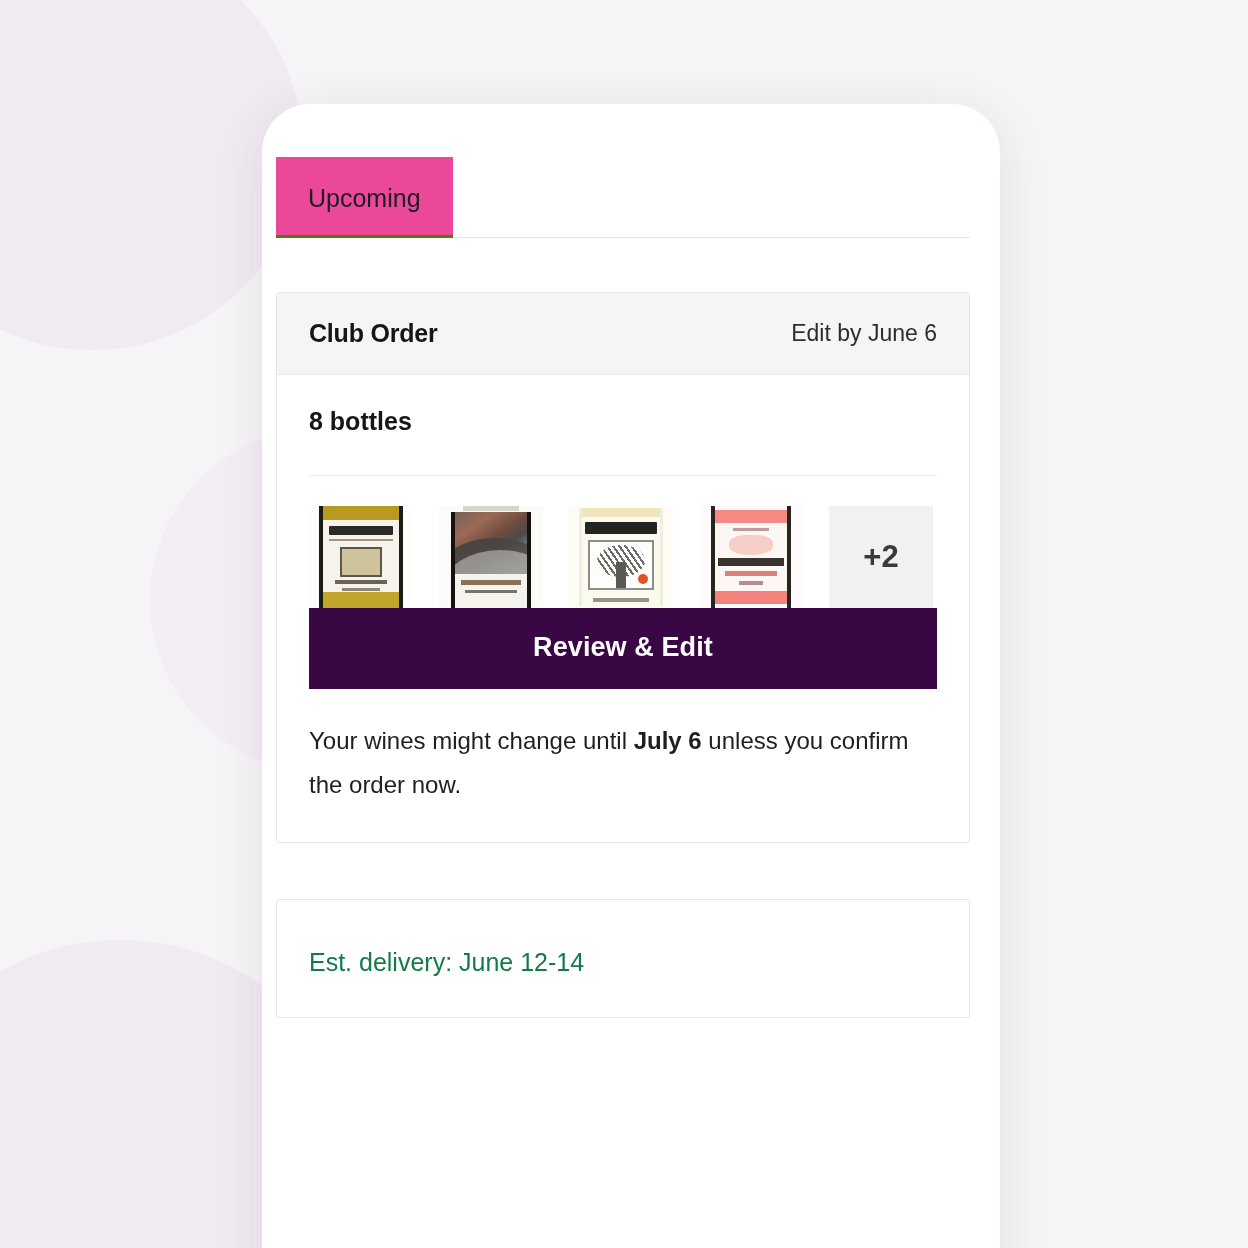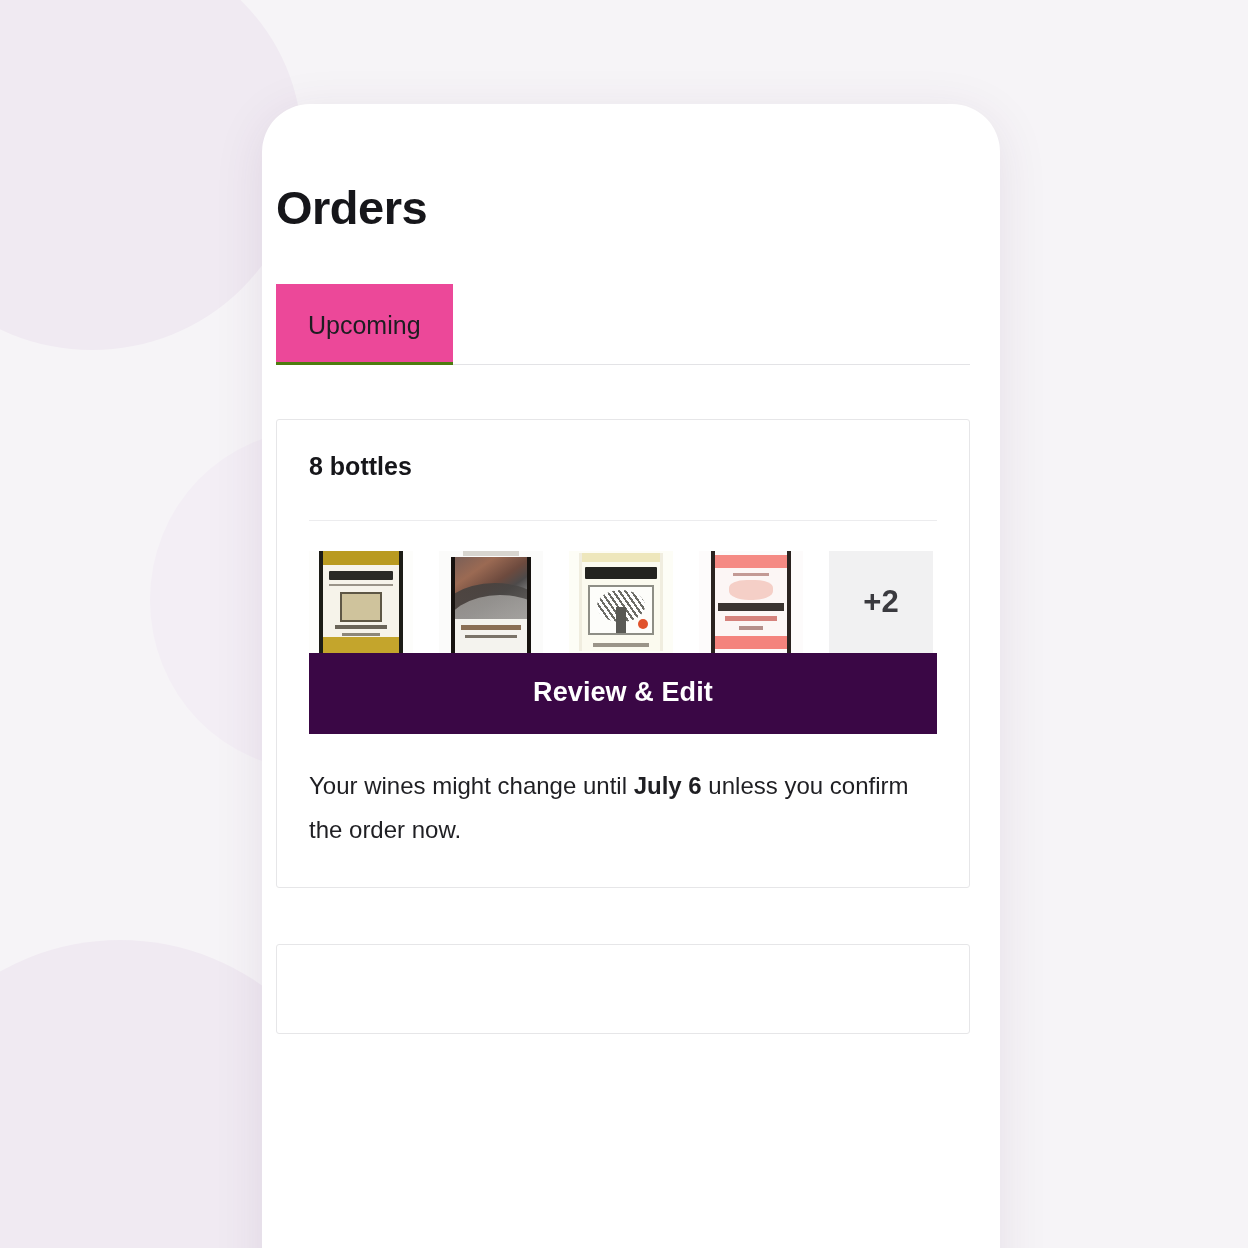--- a/index.html
+++ b/index.html
@@ -270,33 +270,36 @@
 
 <div class="bg-wrap">
   <div class="blob blob-tl"></div>
   <div class="blob blob-mid"></div>
   <div class="blob blob-bl"></div>
 </div>
 
 <div class="phone">
   <div class="screen">
 
-    <h1 class="page-title">Orders</h1>
 
     <div class="tabs">
       <div class="tab active">
         <span>Upcoming</span>
       </div>
       <div class="tab-filler"></div>
     </div>
 
     <div class="cards">
 
       <div class="card">
 
+        <div class="card-header">
+          <div class="card-header-title">Club Order</div>
+          <div class="card-header-meta">Edit by June 6</div>
+        </div>
 
         <div class="card-body">
 
           <div class="bottles-count">8 bottles</div>
 
 
           <div class="divider"></div>
 
           <div class="thumbs">
 
@@ -368,17 +371,18 @@
           <button class="cta">Review &amp; Edit</button>
 
           <p class="note">
             <span>Your wines might change until </span><b>July 6</b><span> unless you confirm the order now.</span>
           </p>
 
         </div>
       </div>
 
       <div class="card-simple">
+        <div class="schedule-text">Est. delivery: June 12-14</div>
       </div>
 
     </div>
   </div>
 </div>
 
 </body></html>

